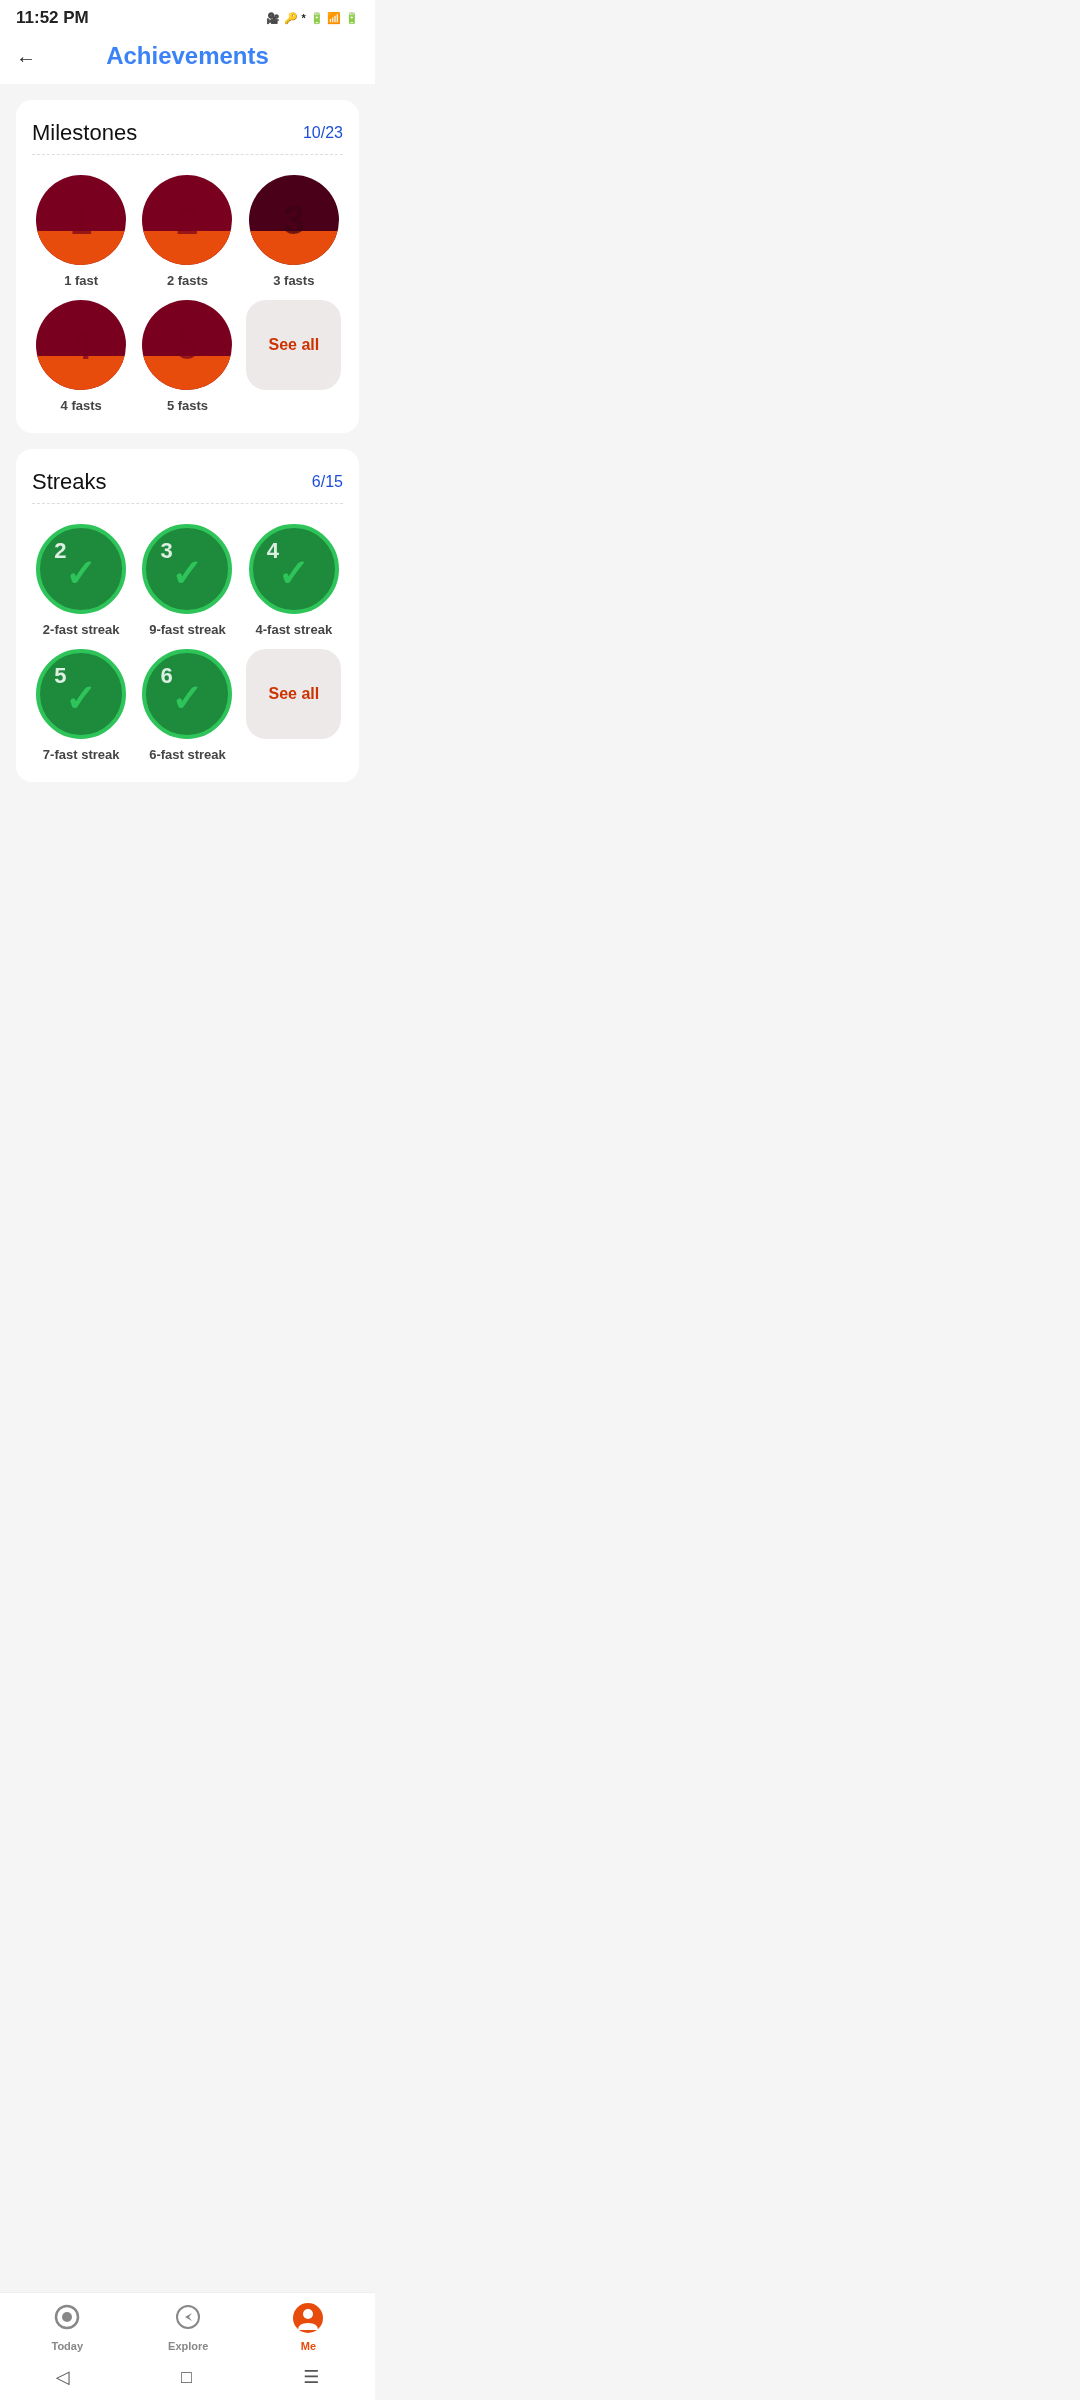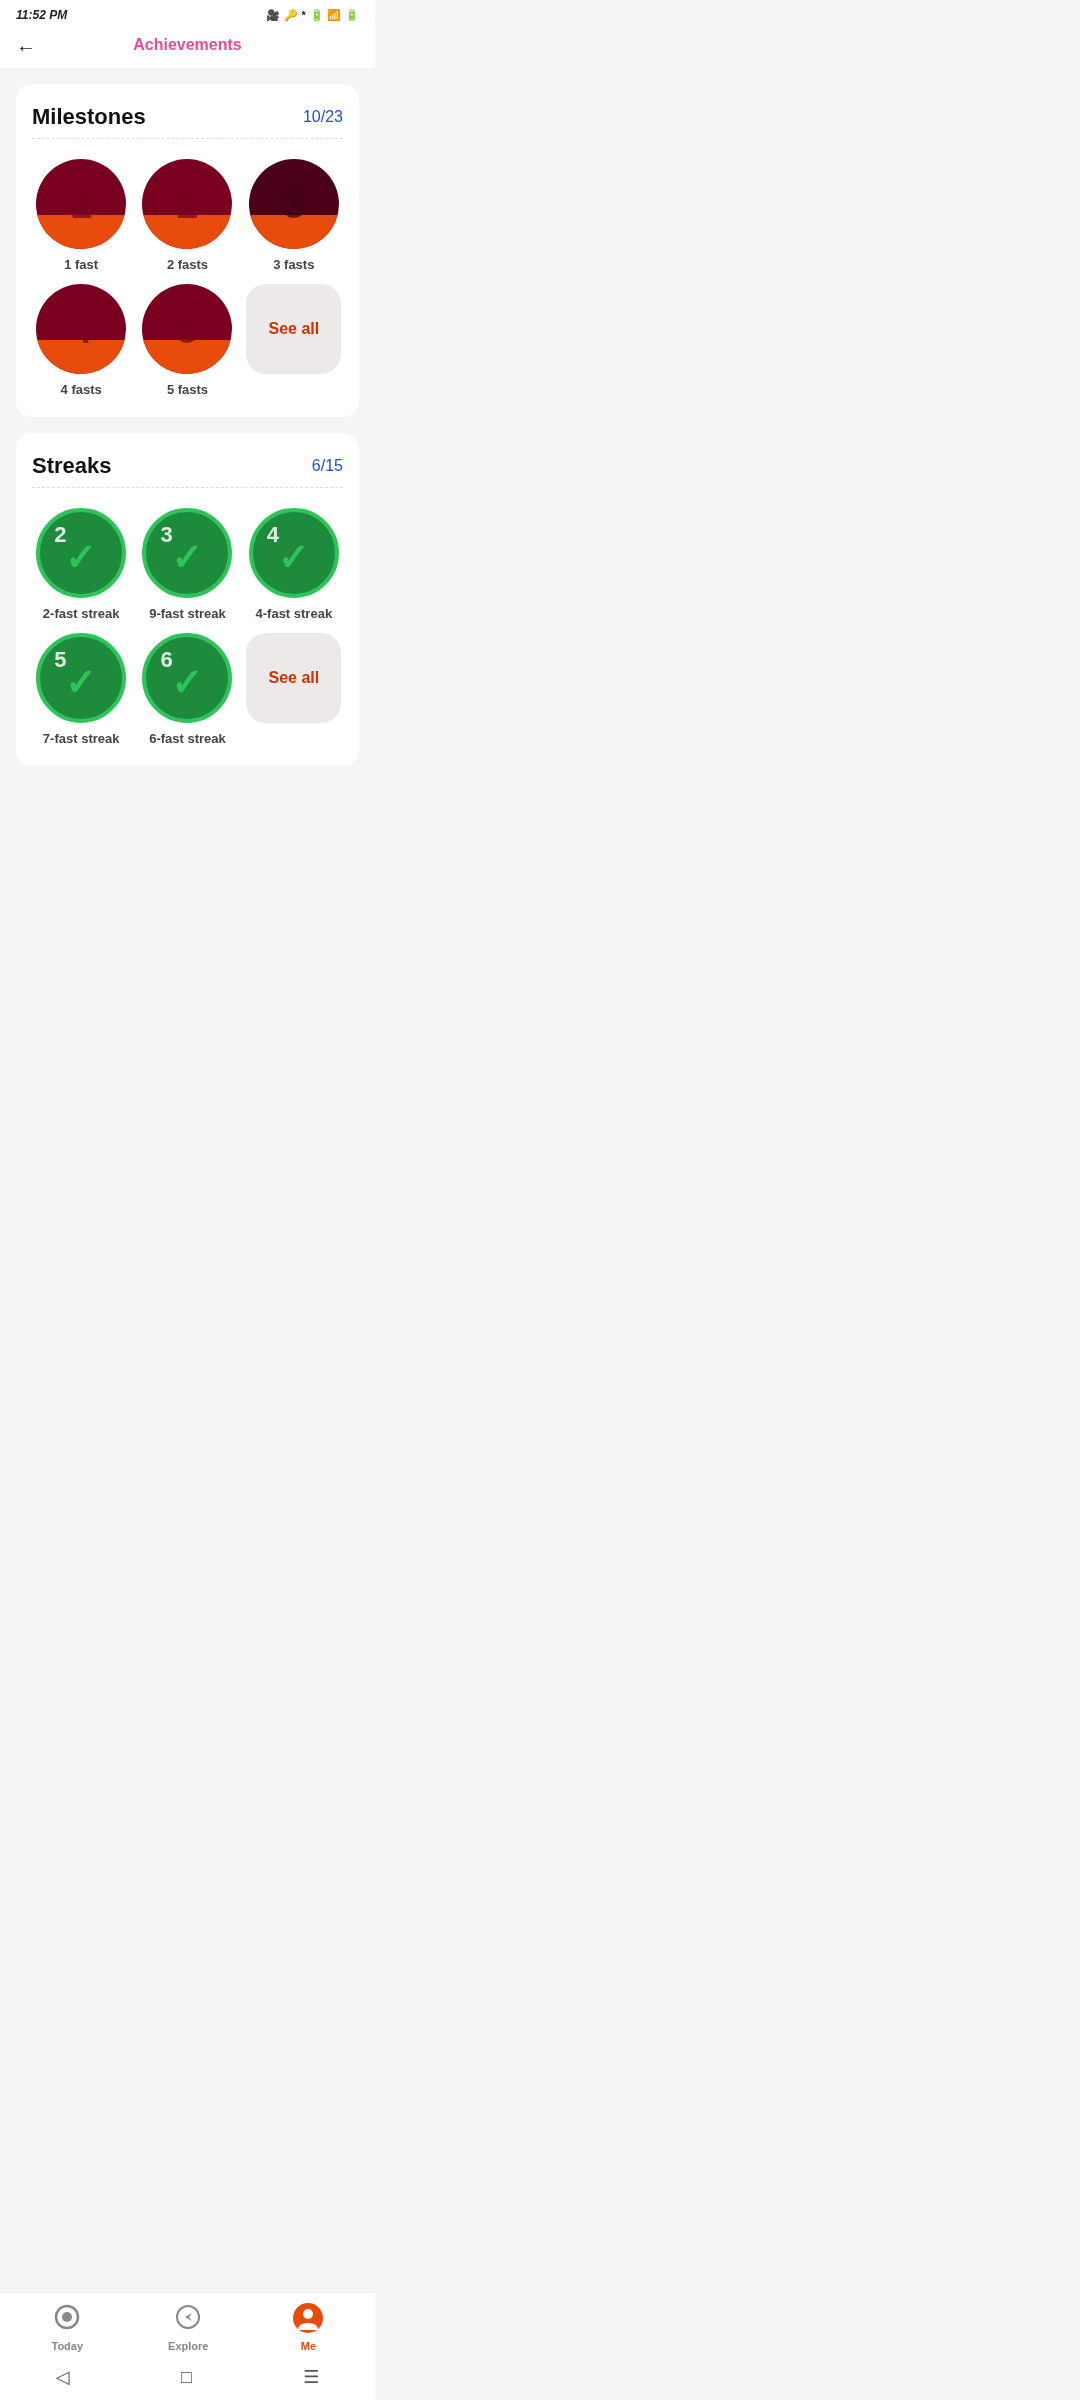--- a/index.html
+++ b/index.html
@@ -16,21 +16,21 @@
     
     .status-bar {
       display: flex;
       justify-content: space-between;
       align-items: center;
       padding: 8px 16px 4px;
       background: #fff;
       font-size: 12px;
       font-weight: 600;
     }
-    .status-left { font-size: 12px; font-weight: 700; font-style: italic; }
+    .status-left { font-size: 17px; font-weight: 700; }
     .status-right { display: flex; align-items: center; gap: 4px; }
 
     
     .header {
       display: flex;
       align-items: center;
       justify-content: center;
       background: #fff;
       padding: 10px 16px 14px;
       position: relative;
@@ -38,23 +38,23 @@
     .back-btn {
       position: absolute;
       left: 16px;
       font-size: 20px;
       color: #222;
       cursor: pointer;
       background: none;
       border: none;
     }
     .header-title {
-      font-size: 16px;
+      font-size: 24px;
       font-weight: 700;
-      color: #ec4899;
+      color: #3b82f6;
     }
 
     
     .content {
       padding: 16px;
     }
 
     
     .section {
       background: #fff;
@@ -63,21 +63,21 @@
       margin-bottom: 16px;
     }
     .section-header {
       display: flex;
       justify-content: space-between;
       align-items: center;
       margin-bottom: 8px;
     }
     .section-title {
       font-size: 22px;
-      font-weight: 700;
+      font-weight: 400;
       color: #111;
     }
     .section-count {
       font-size: 16px;
       font-weight: 400;
       color: #1d4ed8;
     }
     .section-divider {
       border: none;
       border-top: 1.5px dashed #ddd;

